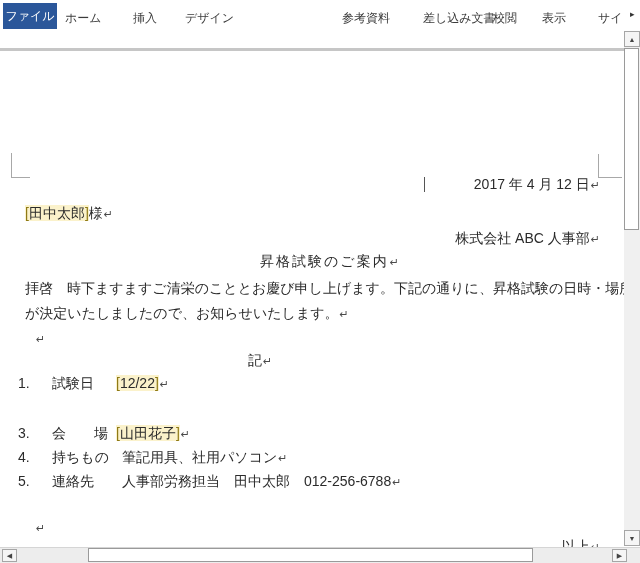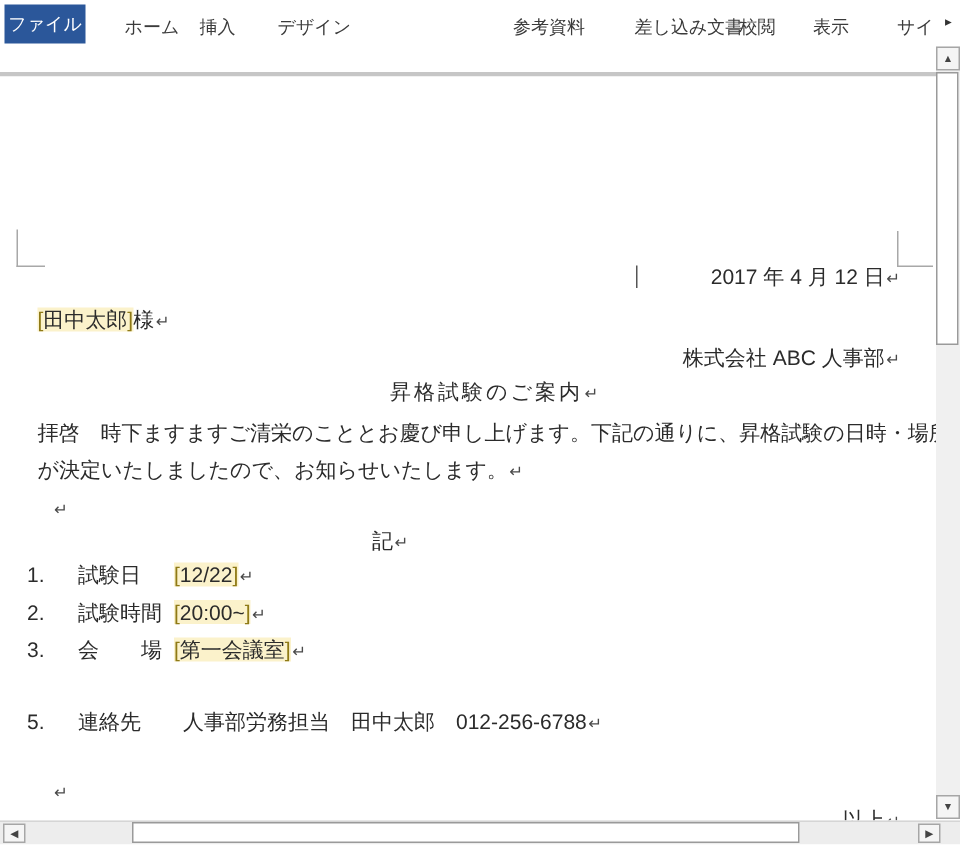--- a/index.html
+++ b/index.html
@@ -38,21 +38,21 @@
   .h-thumb{position:absolute;left:88px;top:548px;width:445px;height:14px;background:#ffffff;
            border:1px solid #9a9a9a;box-sizing:border-box;}
 </style>
 </head>
 <body>
 
 <div class="app">
 
   <div class="tabbar">
     <div class="file-tab">ファイル</div>
-    <span class="tab" style="left:83px">ホーム</span>
+    <span class="tab" style="left:65px">ホーム</span>
     <span class="tab" style="left:133px">挿入</span>
     <span class="tab" style="left:185px">デザイン</span>
     <span class="tab" style="left:342px">参考資料</span>
     <span class="tab" style="left:423px">差し込み文書</span>
     <span class="tab" style="left:493px">校閲</span>
     <span class="tab" style="left:542px">表示</span>
     <span class="tab" style="left:598px">サイ</span>
     <span class="tab-overflow">▸</span>
   </div>
   <div class="ribbon-sep"></div>
@@ -93,25 +93,25 @@
       <span class="pilcrow">↵</span>
     </div>
 
     <div class="line" style="left:248px;top:301px">
       <span>記</span><span class="pilcrow">↵</span>
     </div>
 
     <div class="line" style="left:18px;top:324px">
       <span class="num">1.</span><span class="lbl">試験日</span><span class="field"><span class="bracket">[</span><span>12/22</span><span class="bracket">]</span></span><span class="pilcrow">↵</span>
     </div>
-    <div class="line" style="left:18px;top:349px">
-      <span class="num">2.</span><span class="lbl">試験時間</span><span class="field"><span class="bracket">[</span><span>20:00~</span><span class="bracket">]</span></span><span class="pilcrow">↵</span>
+    <div class="line" style="left:18px;top:374px">
+      <span class="num">3.</span><span class="lbl">会　　場</span><span class="field"><span class="bracket">[</span><span>山田花子</span><span class="bracket">]</span></span><span class="pilcrow">↵</span>
     </div>
-    <div class="line" style="left:18px;top:374px">
-      <span class="num">3.</span><span class="lbl">会　　場</span><span class="field"><span class="bracket">[</span><span>第一会議室</span><span class="bracket">]</span></span><span class="pilcrow">↵</span>
+    <div class="line" style="left:18px;top:398px">
+      <span class="num">4.</span><span class="lbl">持ちもの</span><span class="val-plain">筆記用具、社用パソコン</span><span class="pilcrow">↵</span>
     </div>
     <div class="line" style="left:18px;top:422px">
       <span class="num">5.</span><span class="lbl">連絡先</span><span class="val-plain">人事部労務担当　田中太郎　012-256-6788</span><span class="pilcrow">↵</span>
     </div>
 
     <div class="line" style="left:35px;top:468px">
       <span class="pilcrow">↵</span>
     </div>
 
     <div class="line right-align" style="top:487px">

